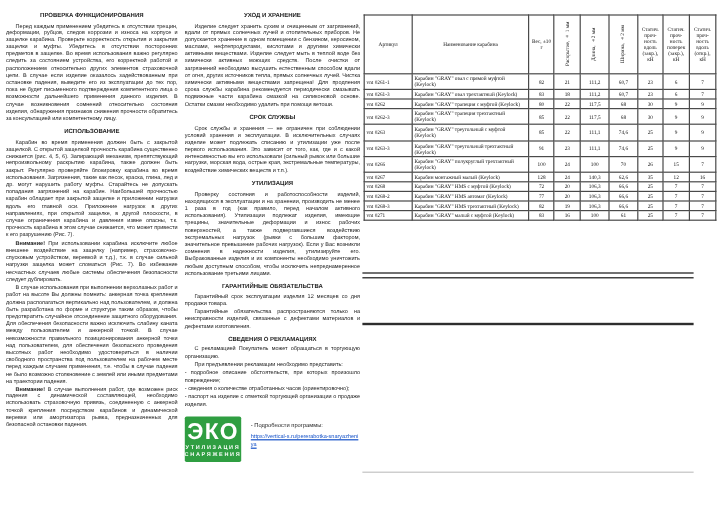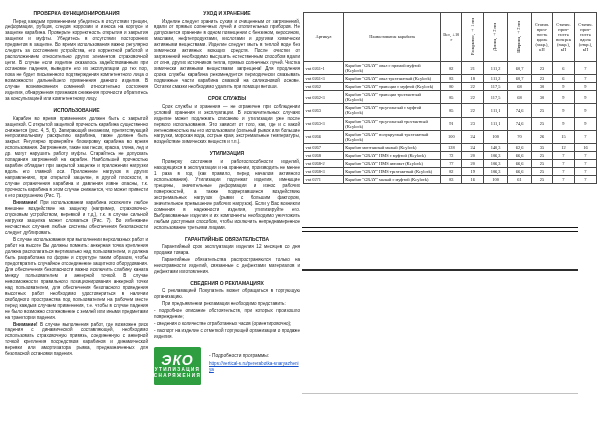--- a/index.html
+++ b/index.html
@@ -34,22 +34,22 @@
 
   .rule { position:absolute; left:302px; width:276px; }
   .rule-a { top:227px; height:2.6px; border-top:1.3px solid #141414; border-bottom:1.3px solid #141414; }
   .rule-b { top:269px; height:0; border-top:2.2px solid #2e2e2e; }
   .rule-c { top:393px; height:0; border-top:1px solid #c2c2c2; }
 
   .eco-row { display:flex; align-items:flex-start; margin-top:7px; text-indent:0; }
   .eco-box { width:47px; height:38px; background:#2f9e41; border-radius:1.5px;
              display:flex; flex-direction:column; align-items:center; justify-content:center;
              flex:0 0 auto; }
-  .eco-word { color:#ffffff; font-weight:bold; font-size:14px; line-height:1;
-              letter-spacing:1px; font-family:"Liberation Sans", sans-serif;font-style:italic; }
+  .eco-word { color:#ffffff; font-weight:bold; font-size:19px; line-height:1;
+              letter-spacing:1px; font-family:"Liberation Sans", sans-serif; }
   .eco-sub  { color:#ffffff; font-weight:bold; font-size:4.6px; line-height:1.25;
               letter-spacing:1.4px; }
   .prog { margin-left:8px; padding-top:6px; font-size:4.8px; text-align:left; }
   .prog .lbl { margin-bottom:1.5px; }
   a.url { color:#1451c8; text-decoration:underline; font-size:4.6px; word-break:break-all; cursor:pointer; }
 </style>
 </head>
 <body>
 
 <div class="page">

